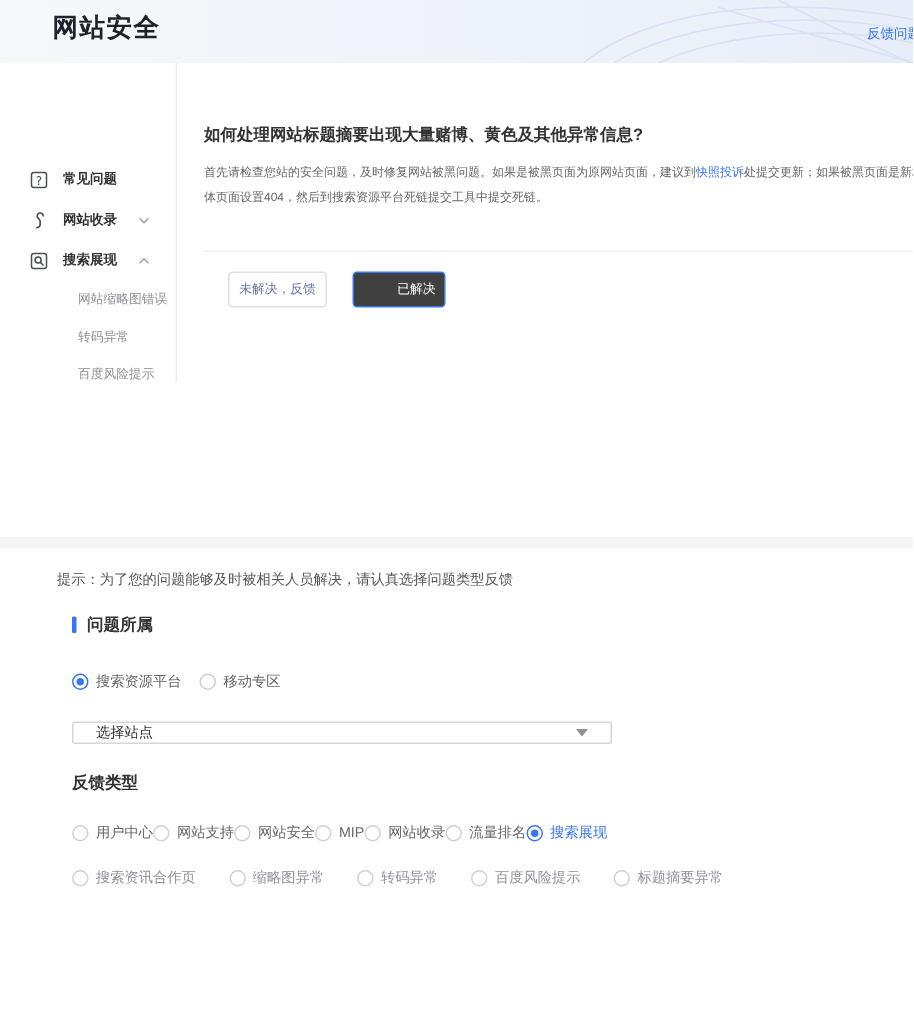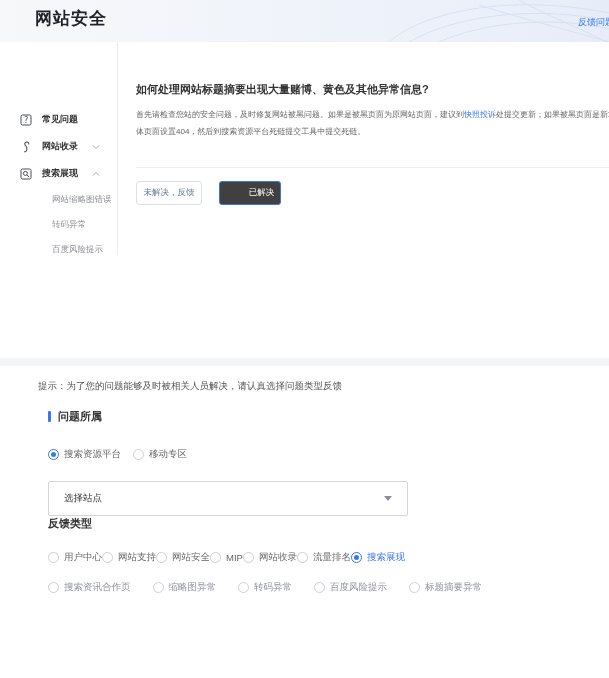--- a/index.html
+++ b/index.html
@@ -24,21 +24,21 @@
   .nav-chevron { margin-left:14px; }
   .sub-item { position:absolute; left:40px; font-size:8.5px; color:#8c8f96; white-space:nowrap; cursor:pointer;padding-left:12px; }
 
   .faq-main { position:absolute; left:136px; top:0; width:473px; }
   .faq-question { margin-top:40px; font-size:11px; font-weight:bold; color:#333; white-space:nowrap; overflow:hidden; }
   .faq-answer { margin-top:9px; font-size:8px; line-height:17px; color:#666; }
   .faq-answer .ln { white-space:nowrap; overflow:hidden; }
   .inline-link { color:#3876F2; cursor:pointer; }
   .faq-divider { margin-top:27px; height:1px; background:#f0f0f0; }
   .faq-buttons { margin-top:13px; display:flex; align-items:center; }
-  .btn { height:24px; font-size:8.5px; border-radius:3px; display:inline-flex; align-items:center; justify-content:center; cursor:pointer; }
+  .btn { height:24px; font-size:8.5px; border-radius:3px; display:inline-flex; align-items:center; justify-content:center; cursor:pointer;margin-left:16px; }
   .btn-outline { width:66px; background:#fff; border:1px solid #dadfe8; color:#66759c; }
   .btn-solid { width:62px; margin-left:17px; background:#404040; border:1px solid #3876F2; color:#fff;padding-left:23px; }
 
   
   .gray-band { position:absolute; top:358px; left:0; width:609px; height:8px; background:#f4f5f7; }
 
   
   .form-area { position:absolute; top:366px; left:0; width:609px; }
   .tip { margin:14px 0 0 38px; font-size:9.5px; color:#555; }
   .sec-title { margin-left:48px; font-size:11px; font-weight:bold; color:#333; display:flex; align-items:center; }
@@ -49,26 +49,26 @@
   .row2 { margin-top:20px; }
   .row3 { margin-top:17px; gap:22px; }
   .opt { display:inline-flex; align-items:center; cursor:pointer; }
   .radio { position:relative; width:11px; height:11px; border:1px solid #ccd0d9; border-radius:50%; background:#fff; margin-right:5px; flex:none; }
   .opt.checked .radio { border-color:#3876F2; }
   .opt.checked .radio::after { content:''; position:absolute; left:2px; top:2px; width:5px; height:5px; border-radius:50%; background:#3876F2; }
   .opt-label { font-size:9.5px; color:#666; white-space:nowrap; }
   .row3 .opt-label { color:#8f929a; }
   .opt.active .opt-label { color:#3876F2; }
 
-  .select { margin:20px 0 0 48px; width:360px; height:35px; border:1px solid #d4d6dc; border-radius:2px;
+  .select { margin:20px 0 0 48px; width:360px; height:15px; border:1px solid #d4d6dc; border-radius:2px;
             background:#fff; display:flex; align-items:center; justify-content:space-between; padding:0 15px; cursor:pointer; }
   .select-value { font-size:9.5px; color:#333; }
   .caret { width:0; height:0; border-left:4px solid transparent; border-right:4px solid transparent; border-top:5px solid #8a8f99; }
 
-  .st2 { }
+  .st2 { margin-top:18px; }
   .st3 { margin-top:26px; }
 </style>
 </head>
 <body>
 
 <div class="page">
 
   <div class="header">
     <svg class="header-deco" width="240" height="42" viewBox="0 0 240 42">
       <g fill="none" stroke="#d3def2" stroke-width="1" opacity="0.8">

